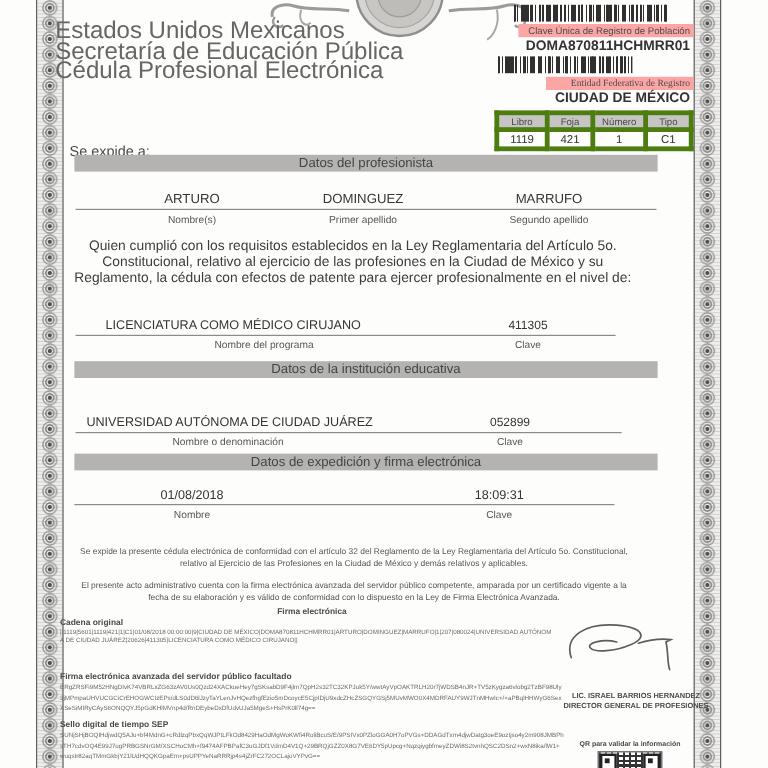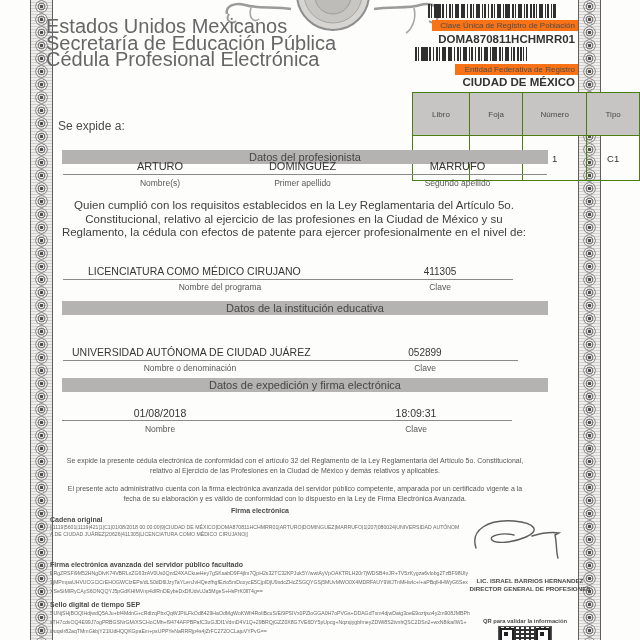--- a/index.html
+++ b/index.html
@@ -25,25 +25,25 @@
   }
   
   .brand{left:46px;top:18px;font-size:20px;line-height:16.5px;color:#666;}
   
   .barcode{
     background-image:
       repeating-linear-gradient(90deg,#2f2f2f 0 1px,rgba(0,0,0,0) 1px 3px),
       repeating-linear-gradient(90deg,#2f2f2f 0 2px,rgba(0,0,0,0) 2px 7px),
       repeating-linear-gradient(90deg,rgba(0,0,0,0) 0 10px,#2f2f2f 10px 12px,rgba(0,0,0,0) 12px 23px);
   }
-  .graylabel{background:#f97316;color:#4c4c4c;font-size:8px;line-height:11px;text-align:right;padding-right:3px;}
+  .graylabel{background:#fca5a5;color:#4c4c4c;font-size:8px;line-height:11px;text-align:right;padding-right:3px;}
   .bigval{font-weight:bold;font-size:11.5px;color:#333;text-align:right;}
   
   .regtable{left:412px;top:92px;border-collapse:collapse;}
-  .regtable th,.regtable td{border:1px solid #4d7c0f;text-align:center;padding:16px;}
+  .regtable th,.regtable td{border:4px solid #4d7c0f;text-align:center;padding:0;}
   .regtable th{background:#c6c5c3;color:#4a4a4a;font-size:8px;font-weight:normal;height:10px;}
   .regtable td{font-size:9.5px;height:12px;color:#333;}
   
   .secbar{left:62px;width:486px;height:14px;background:#b4b3b1;color:#454545;
     font-size:11px;line-height:14px;text-align:center;}
   .underline{border-top:1px solid #8a8a8a;height:0;}
   .fieldval{font-size:10.5px;color:#353535;}
   .fieldlabel{font-size:8.5px;color:#575757;text-align:center;}
   .center{text-align:center;}
   .para{font-size:11.5px;line-height:13.5px;text-align:center;color:#3d3d3d;}
@@ -82,21 +82,21 @@
 <div class="abs brand">
   <div>Estados Unidos Mexicanos</div>
   <div>Secretaría de Educación Pública</div>
   <div>Cédula Profesional Electrónica</div>
 </div>
 
 <div class="abs barcode" style="left:428px;top:4px;width:128px;height:14px;"></div>
 <div class="abs graylabel" style="left:432px;top:20px;width:143px;">Clave Única de Registro de Población</div>
 <div class="abs bigval" style="left:432px;top:33px;width:143px;">DOMA870811HCHMRR01</div>
 <div class="abs barcode" style="left:415px;top:47px;width:112px;height:14px;"></div>
-<div class="abs graylabel" style="left:455px;top:64px;width:120px;">Entidad Federativa de Registro</div>
+<div class="abs graylabel" style="left:455px;top:64px;width:120px;font-family:Liberation Serif, serif;">Entidad Federativa de Registro</div>
 <div class="abs bigval" style="left:435px;top:76px;width:140px;">CIUDAD DE MÉXICO</div>
 
 <table class="abs regtable">
   <tbody>
       <tr>
     <th style="width:38px;">Libro</th>
     <th style="width:34px;">Foja</th>
     <th style="width:40px;">Número</th>
     <th style="width:34px;">Tipo</th>
   </tr>
@@ -104,21 +104,21 @@
     <td>1119</td>
     <td>421</td>
     <td>1</td>
     <td>C1</td>
   </tr>
 </tbody>
   </table>
 
 <div class="abs" style="left:58px;top:119px;font-size:12px;color:#4a4a4a;">Se expide a:</div>
 
-<div class="abs secbar" style="top:150px;">Datos del profesionista</div>
+<div class="abs secbar" style="top:129px;">Datos del profesionista</div>
 
 <div class="abs fieldval center" style="left:95px;top:160px;width:130px;font-size:11px;">ARTURO</div>
 <div class="abs fieldval center" style="left:235px;top:160px;width:135px;font-size:11px;">DOMINGUEZ</div>
 <div class="abs fieldval center" style="left:385px;top:160px;width:145px;font-size:11px;">MARRUFO</div>
 <div class="abs underline" style="left:63px;top:174px;width:484px;"></div>
 <div class="abs fieldlabel" style="left:95px;top:178px;width:130px;">Nombre(s)</div>
 <div class="abs fieldlabel" style="left:235px;top:178px;width:135px;">Primer apellido</div>
 <div class="abs fieldlabel" style="left:385px;top:178px;width:145px;">Segundo apellido</div>
 
 <div class="abs para" style="left:55px;top:199px;width:478px;">Quien cumplió con los requisitos establecidos en la Ley Reglamentaria del Artículo 5o. Constitucional, relativo al ejercicio de las profesiones en la Ciudad de México y su Reglamento, la cédula con efectos de patente para ejercer profesionalmente en el nivel de:</div>

